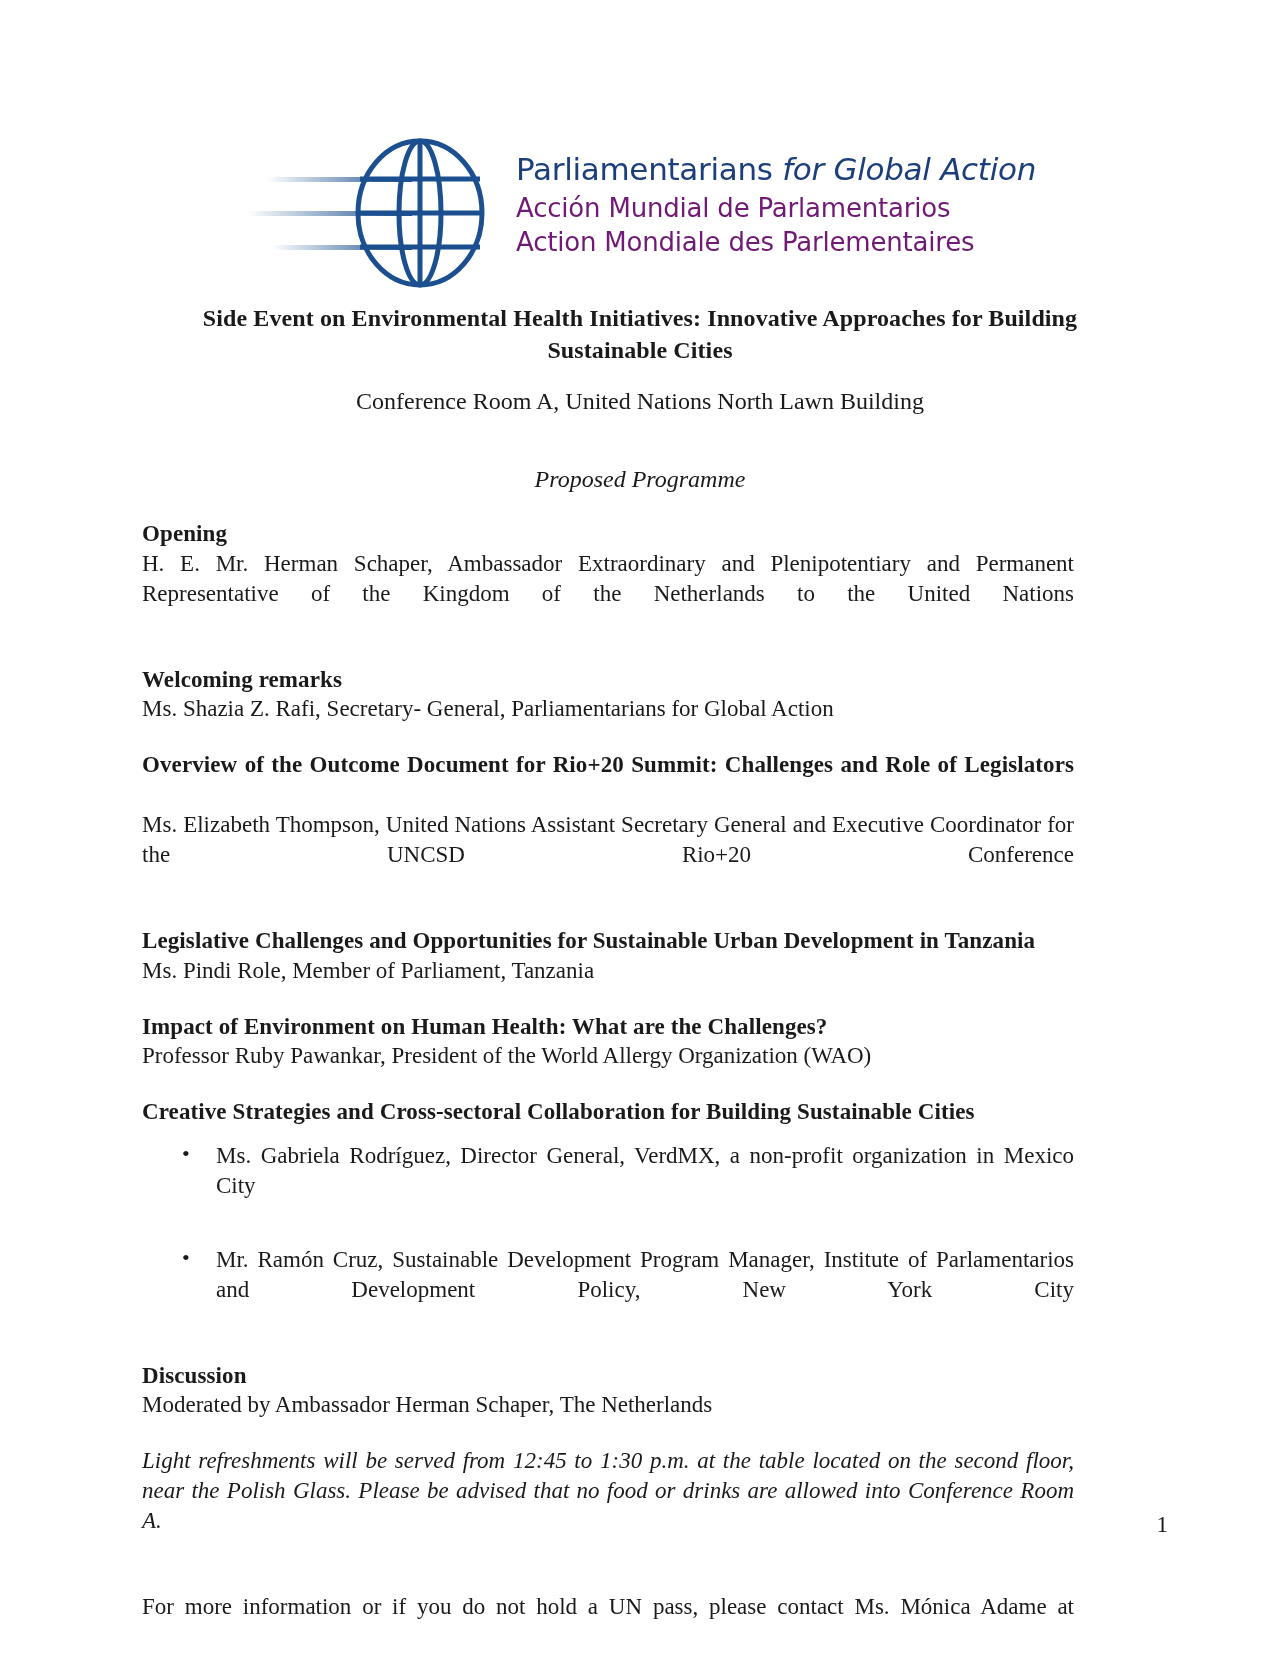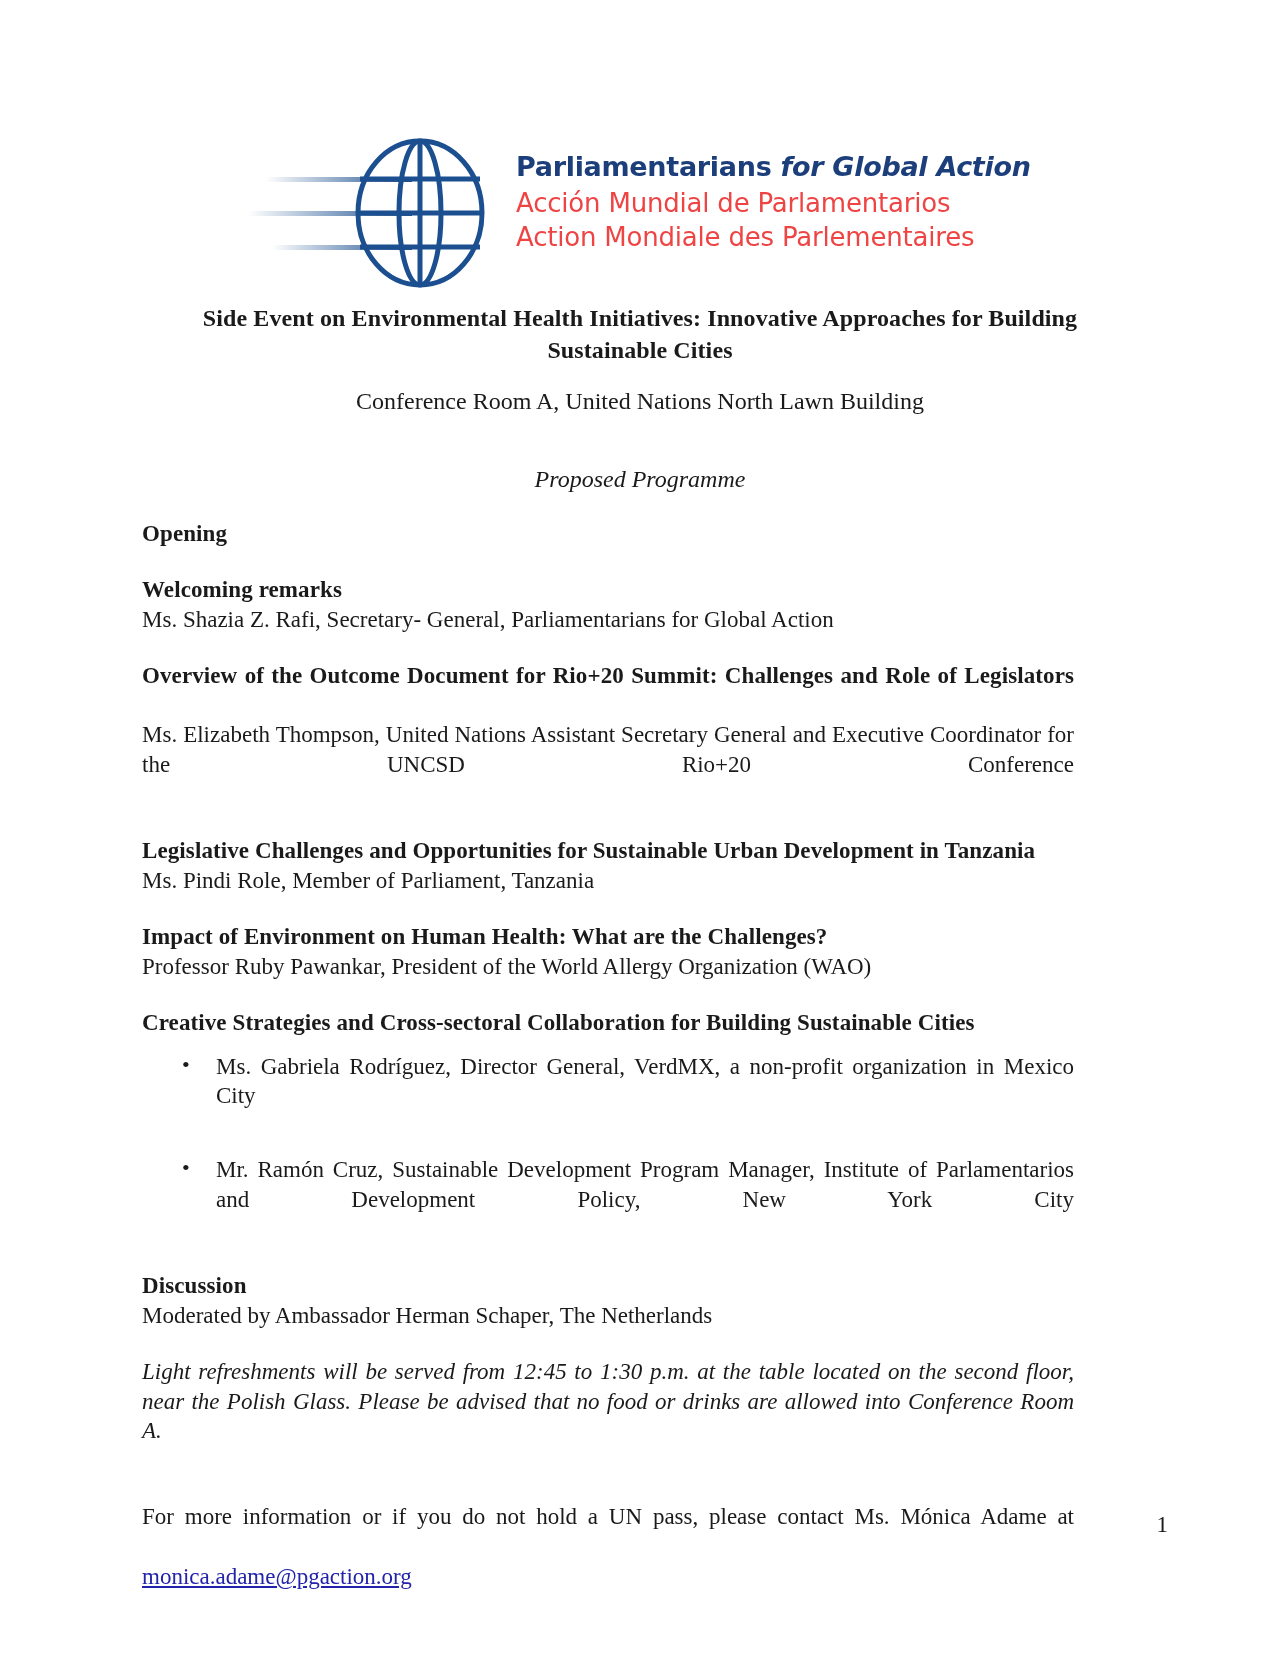--- a/index.html
+++ b/index.html
@@ -38,35 +38,35 @@
   .globe-wrap svg { display: block; }
 
   .logo-text {
     position: absolute;
     left: 268px;
     top: 12px;
     width: 500px;
   }
   .logo-line1 {
     font-family: "DejaVu Sans", sans-serif;
-    font-size: 27px;
-    font-weight: bold;
+    font-size: 31px;
+    font-weight: normal;
     color: #1c3f7c;
     letter-spacing: -0.3px;
     line-height: 1.28;
     white-space: nowrap;
   }
   .logo-line1 .ital {
     font-style: italic;
   }
   .logo-line2, .logo-line3 {
     font-family: "DejaVu Sans", sans-serif;
     font-size: 26px;
     font-weight: normal;
-    color: #ef4444;
+    color: #701a75;
     letter-spacing: -0.2px;
     line-height: 1.30;
     white-space: nowrap;
   }
   .logo-line2 { margin-top: 2px; }
   .logo-line3 { margin-top: 1px; }
 
   
   .doc-title {
     position: absolute;
@@ -237,20 +237,21 @@
   <div class="event-meta">
     <div>Conference Room A, United Nations North Lawn Building</div>
   </div>
 
   <div class="programme-label">Proposed Programme</div>
 
   <div class="body-area">
 
     <div class="section">
       <div class="sec-head">Opening</div>
+      <div class="sec-body spread">H. E. Mr. Herman Schaper, Ambassador Extraordinary and Plenipotentiary and Permanent Representative of the Kingdom of the Netherlands to the United Nations</div>
     </div>
 
     <div class="section">
       <div class="sec-head">Welcoming remarks</div>
       <div class="sec-body">Ms. Shazia Z. Rafi, Secretary- General, Parliamentarians for Global Action</div>
     </div>
 
     <div class="section">
       <div class="sec-head spread">Overview of the Outcome Document for Rio+20 Summit:  Challenges and Role of Legislators</div>
       <div class="sec-body spread">Ms. Elizabeth Thompson, United Nations Assistant Secretary General and Executive Coordinator for the UNCSD Rio+20 Conference</div>

